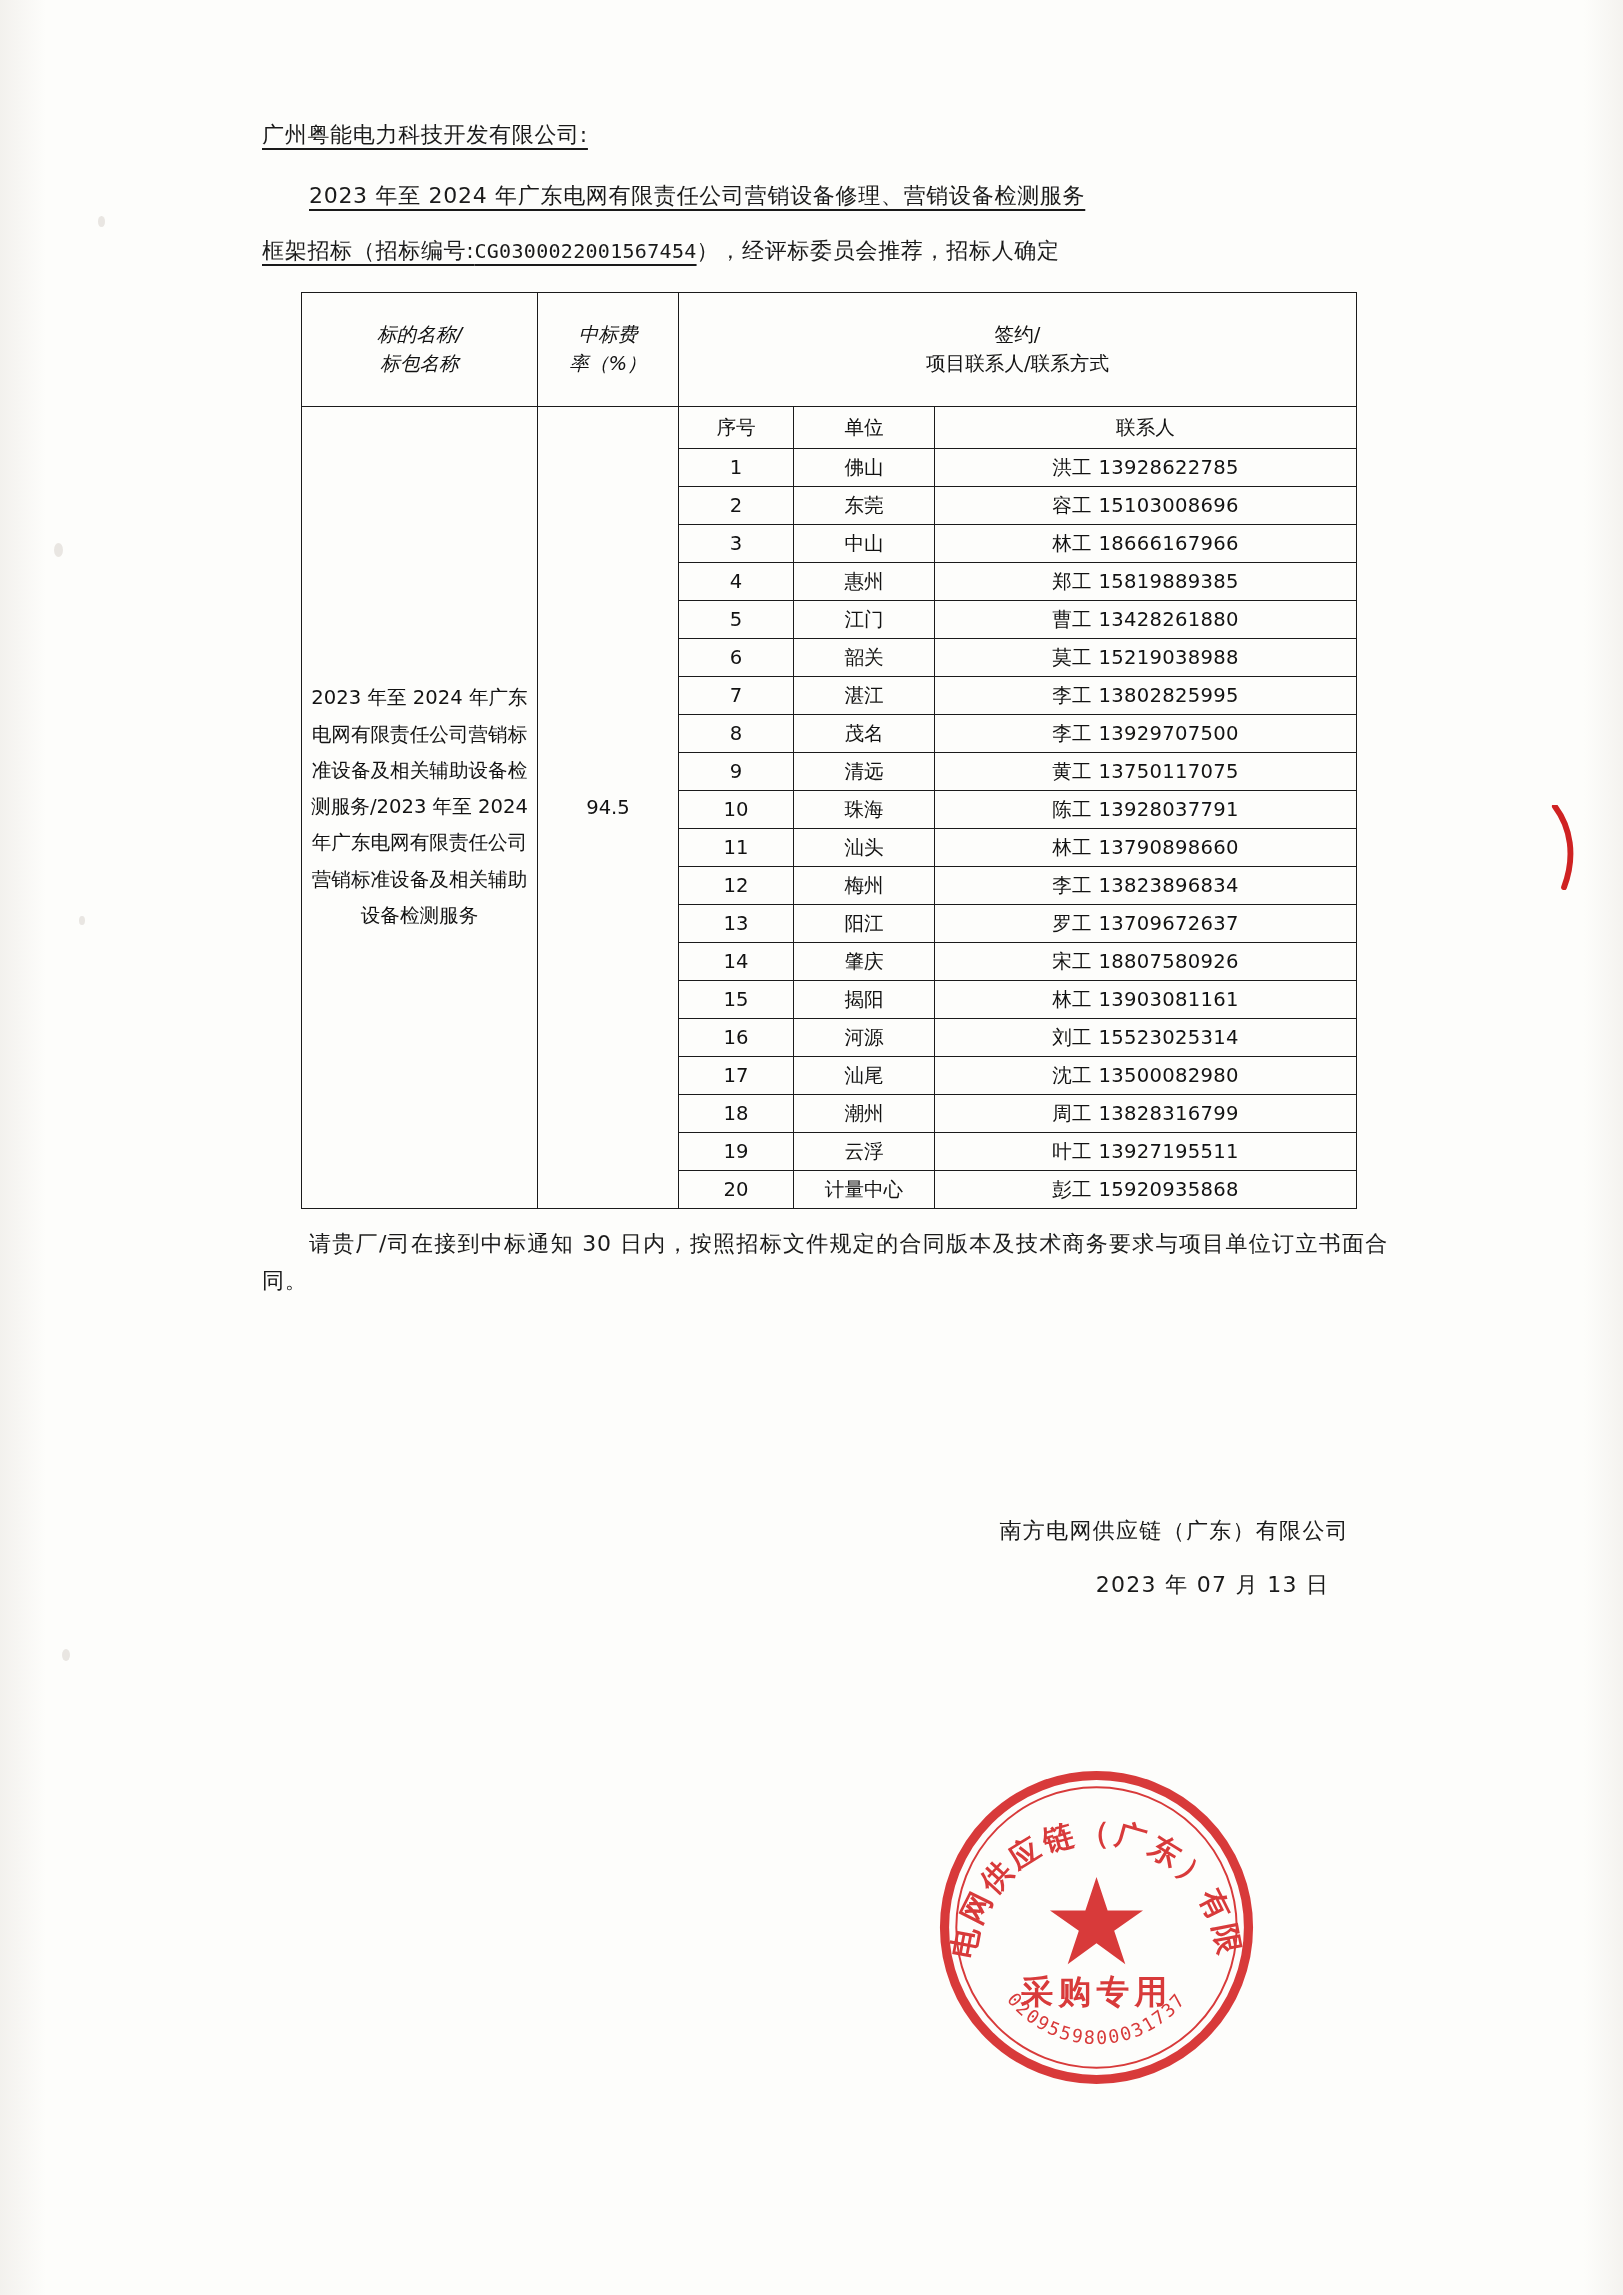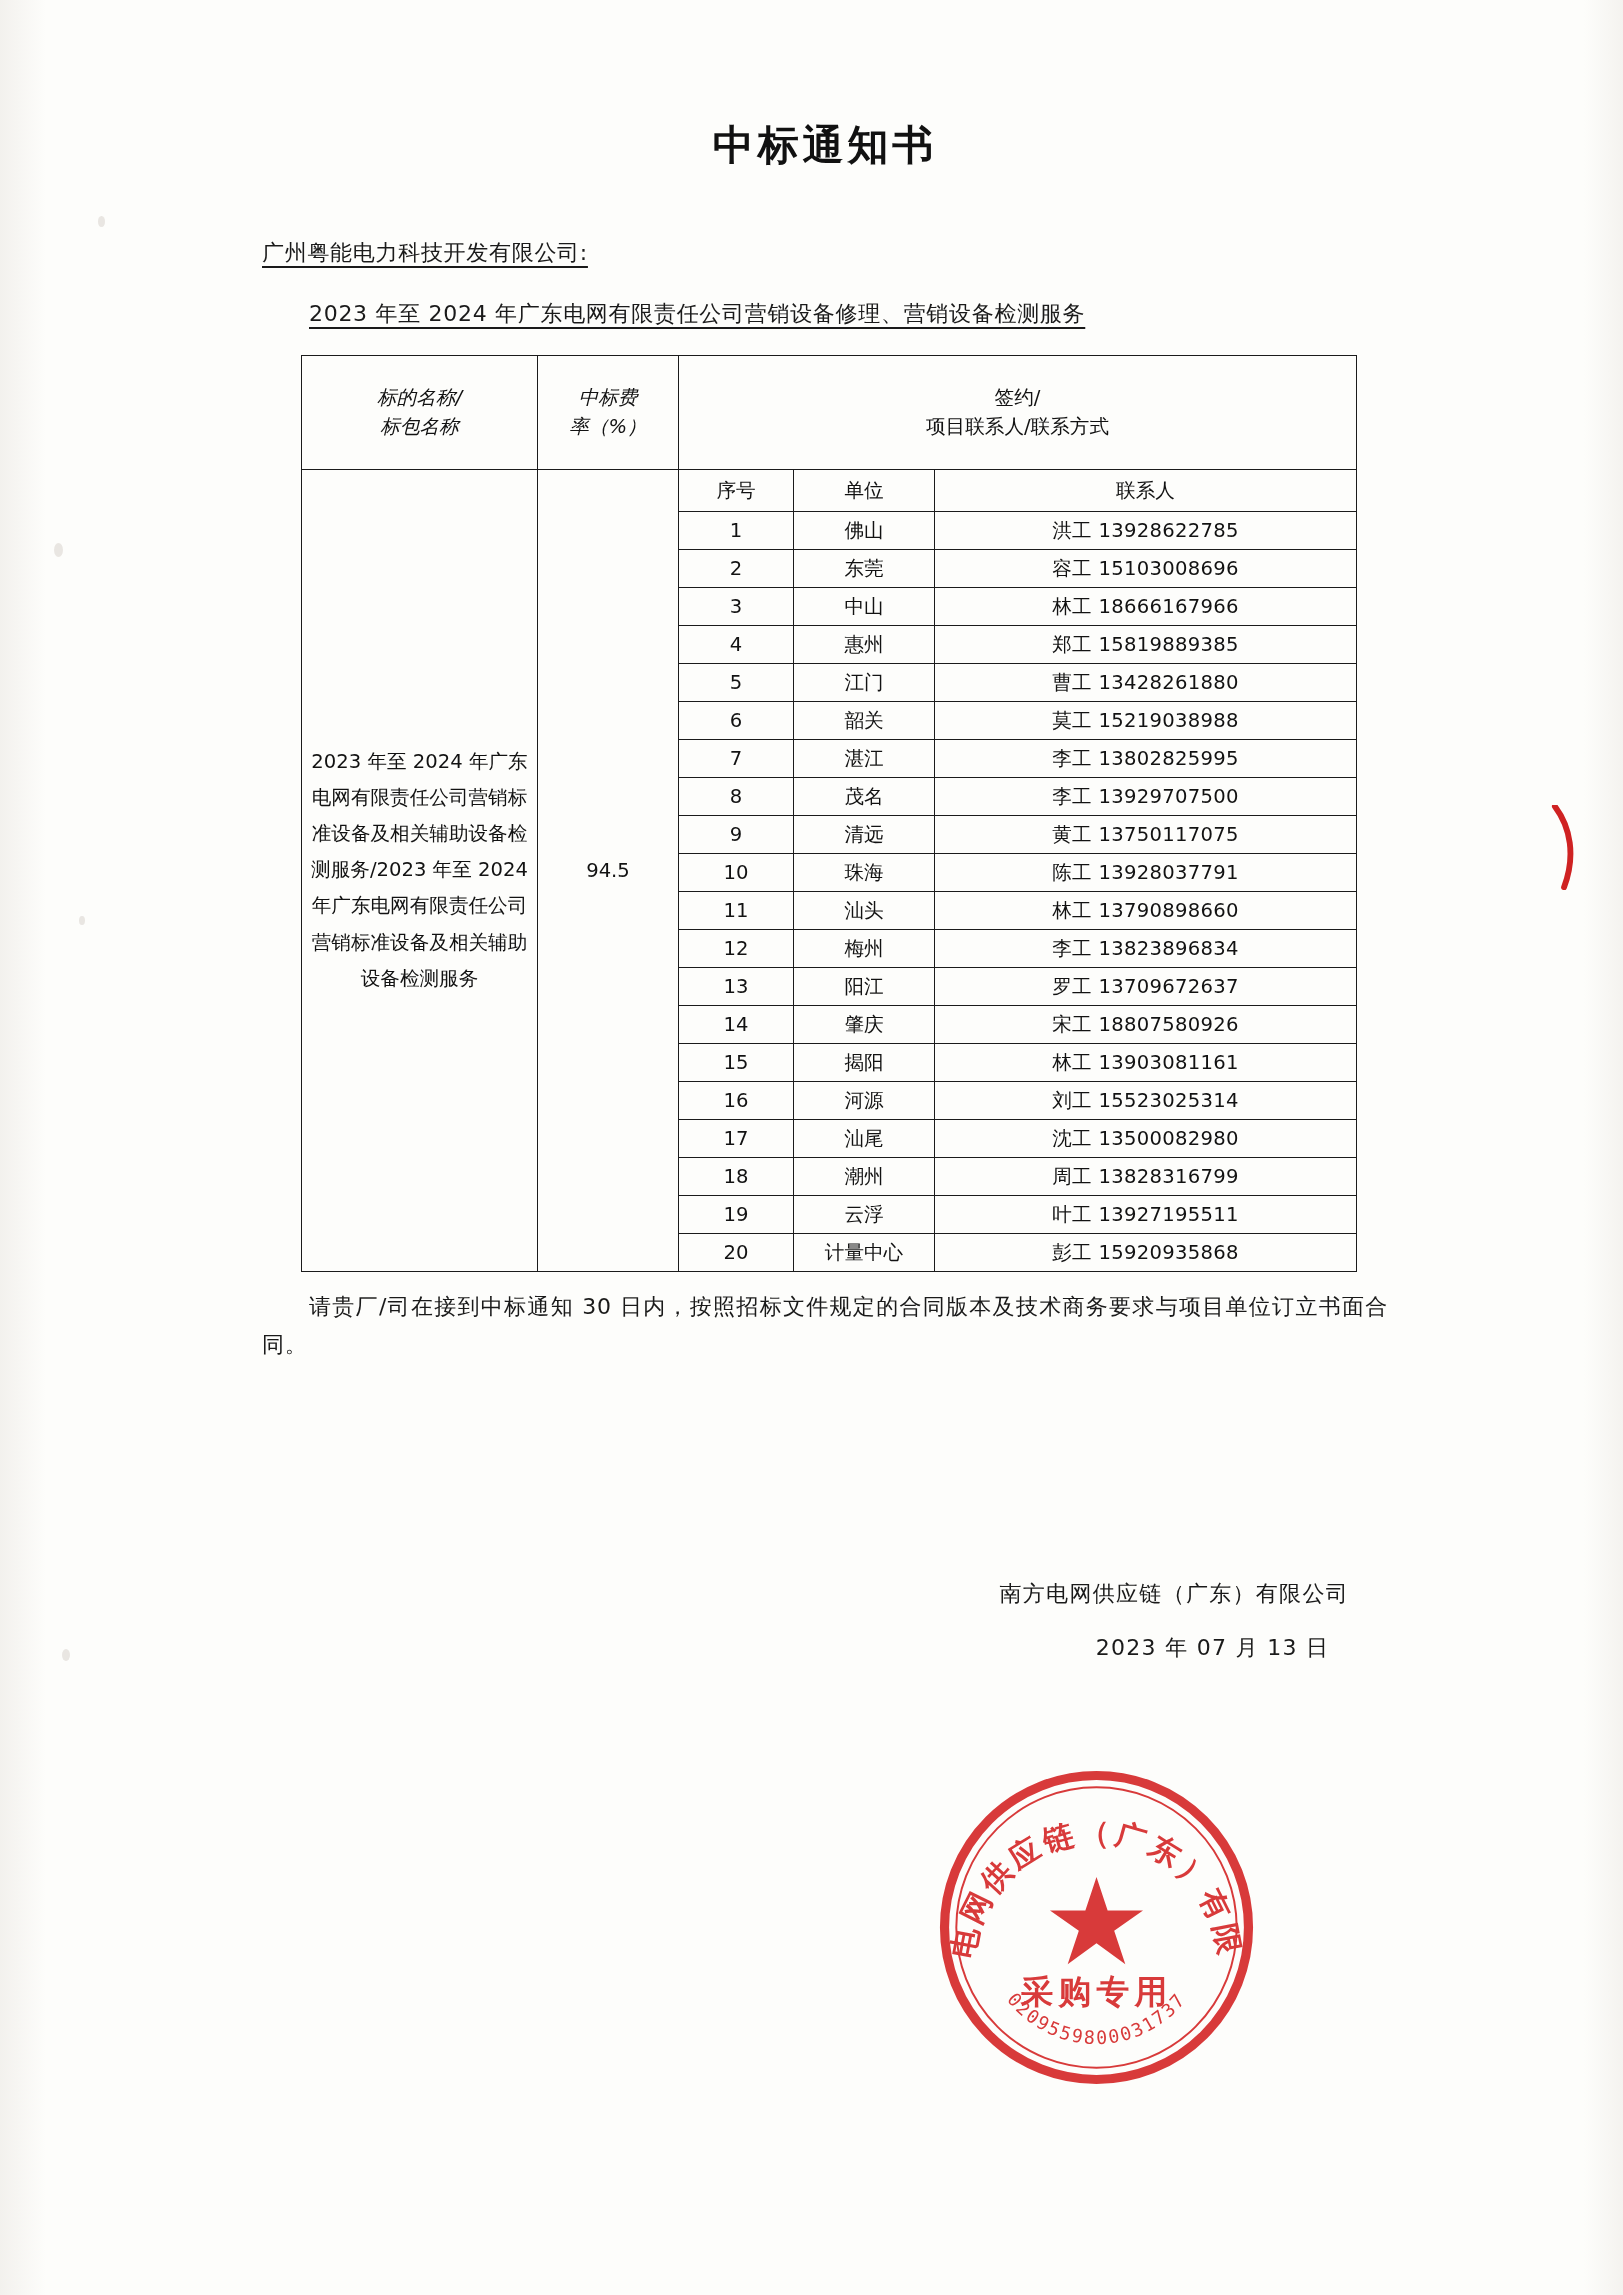--- a/index.html
+++ b/index.html
@@ -188,28 +188,30 @@
   <div class="speck" style="left:79px; top:916px; width:5.9px; height:9.2px;"></div>
 
   <div class="stamp-mark">
     <svg width="30" height="85" viewBox="0 0 46 130">
       <path d="M6 2 C 30 34, 38 78, 20 126" stroke="#cf2222" stroke-width="9" fill="none" stroke-linecap="round"></path>
     </svg>
   </div>
 
   <div class="content">
 
-    <h1 class="doc-title">中标通知书</h1>
 
     <p class="addressee">
       <span class="u">广州粤能电力科技开发有限公司:</span>
     </p>
 
     <p class="para indent">
       <span class="u">2023 年至 2024 年广东电网有限责任公司营销设备修理、营销设备检测服务</span>
+    </p>
+    <p class="para">
+      <span class="u">框架招标（招标编号:</span><span class="u mono">CG0300022001567454</span><span>），经评标委员会推荐，招标人确定</span>
     </p>
 
     <table class="award">
       <colgroup>
         <col class="col-name">
           <col class="col-rate">
           <col class="col-idx">
           <col class="col-unit">
           <col class="col-ct">
       </colgroup>

